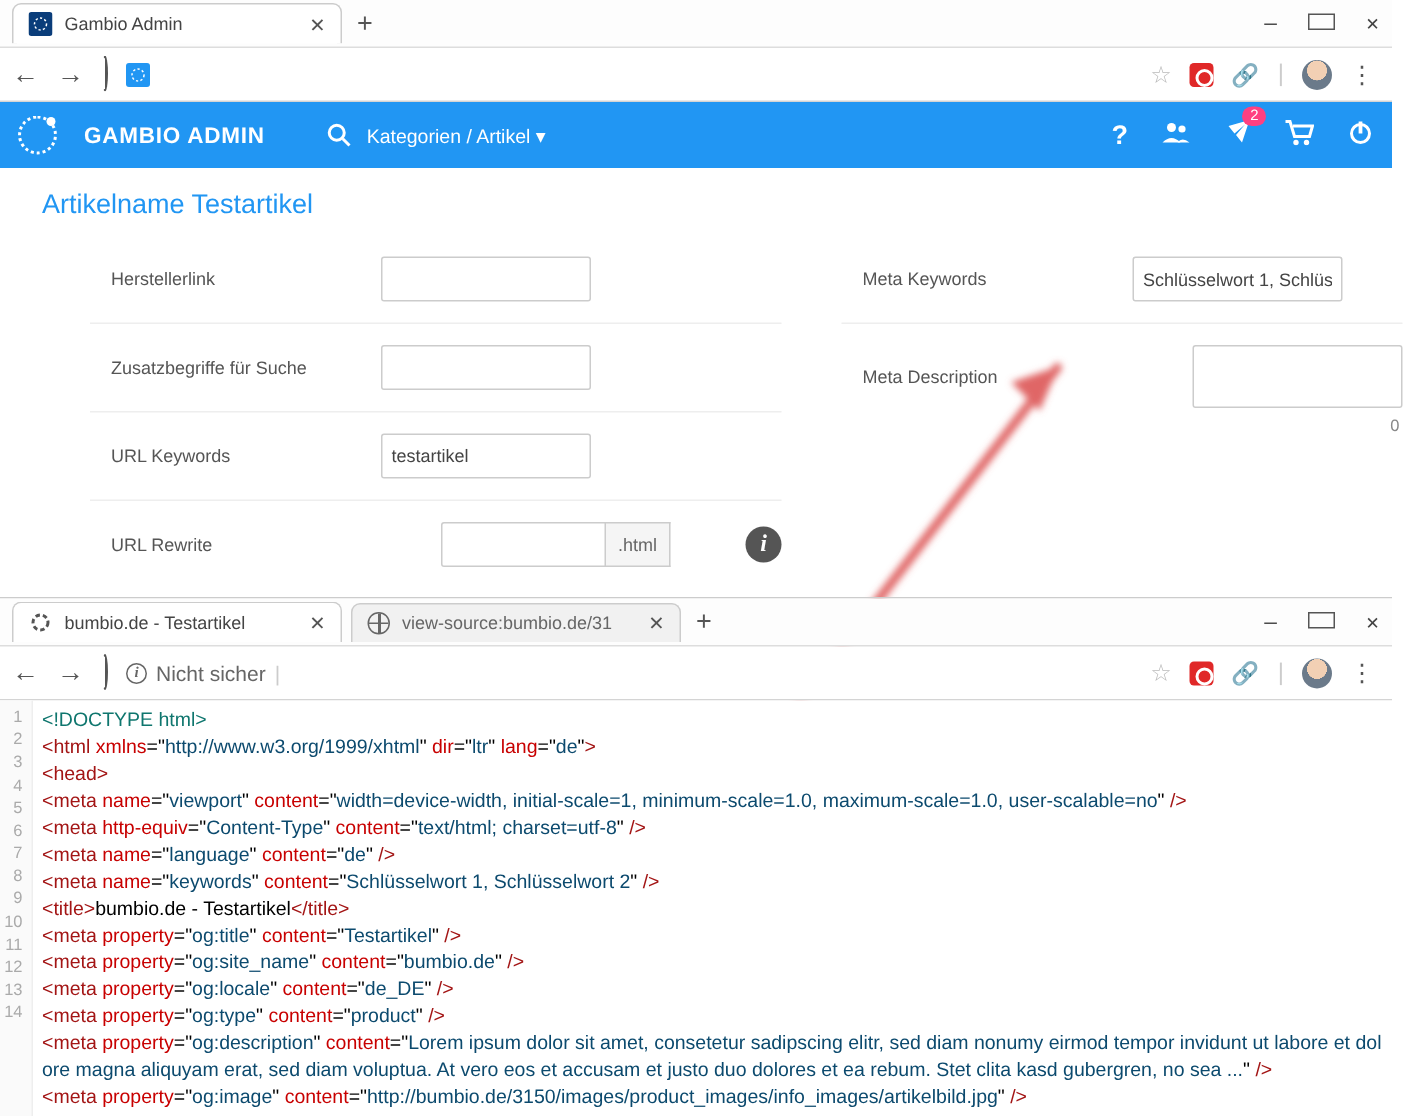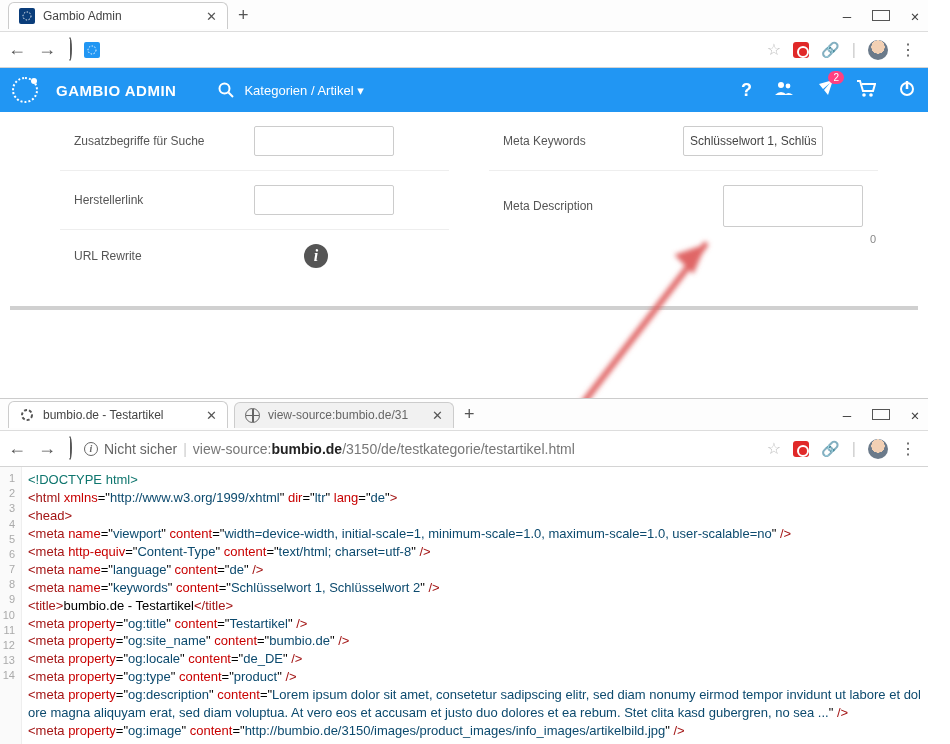--- a/index.html
+++ b/index.html
@@ -161,33 +161,42 @@
         </span>
         <span class="gi">
           <svg width="18" height="18">
               <circle cx="9" cy="10" r="6" fill="none" stroke="#fff" stroke-width="2"></circle>
               <line x1="9" y1="2" x2="9" y2="10" stroke="#fff" stroke-width="2.5"></line>
             </svg>
         </span>
       </div>
     </div>
 
+    <div class="gpage-title">Artikelname Testartikel</div>
 
     <div class="form-area">
       <div class="col">
         <div class="frow">
+          <label>Herstellerlink</label>
+          <input class="tinput" value="" style="">
+        </div>
+        <div class="frow">
           <label>Zusatzbegriffe für Suche</label>
           <input class="tinput" value="" style="">
         </div>
         <div class="frow">
-          <label>Herstellerlink</label>
-          <input class="tinput" value="" style="">
+          <label>URL Keywords</label>
+          <input class="tinput" value="testartikel" style="">
         </div>
         <div class="frow">
           <label>URL Rewrite</label>
+          <div class="input-addon">
+            <input class="tinput" style="width: 110px;" value="">
+            <span class="addon">.html</span>
+          </div>
           <span class="info-circ">i</span>
         </div>
       </div>
 
       <div class="col">
         <div class="frow">
           <label>Meta Keywords</label>
           <input class="tinput" value="Schlüsselwort 1, Schlüsselwort" style="">
         </div>
         <div class="frow" style="border-bottom:none;">
@@ -240,23 +249,20 @@
   <div class="toolbar">
     <span class="nav-btn">←</span>
     <span class="nav-btn">→</span>
     <span class="nav-btn"><span class="reload"></span></span>
     <div class="addr">
       <span class="not-secure">
         <span class="info-i">i</span>
         <span>Nicht sicher</span>
       </span>
       <span class="sep">|</span>
-      <span class="urltxt">
-        <span>view-source:</span><span class="host">bumbio.de</span><span>/3150/de/testkategorie/testartikel.html</span>
-      </span>
       <span class="starfav">☆</span>
     </div>
     <div class="ext-icons">
       <span class="ublock"></span>
       <span style="color:#999;font-size:15px;">🔗</span>
       <span style="color:#ccc">|</span>
       <span class="avatar"></span>
       <span class="vdots">⋮</span>
     </div>
   </div>

